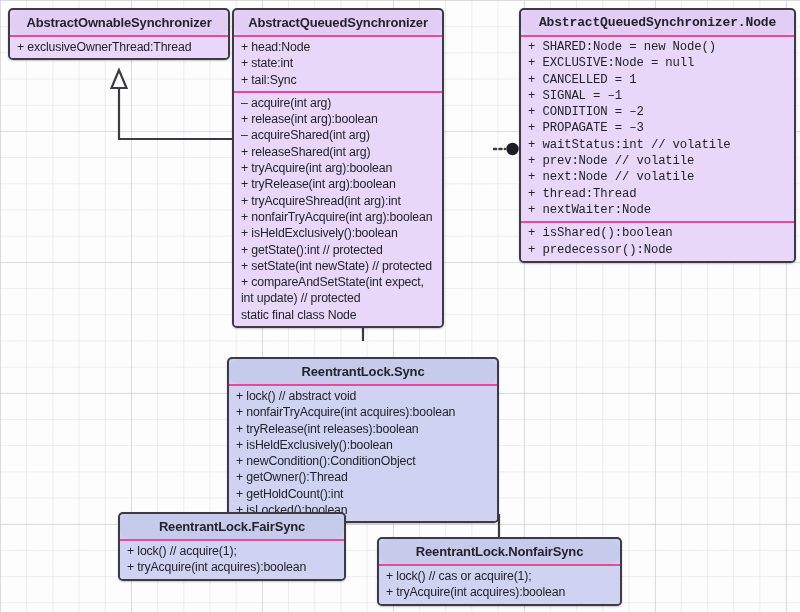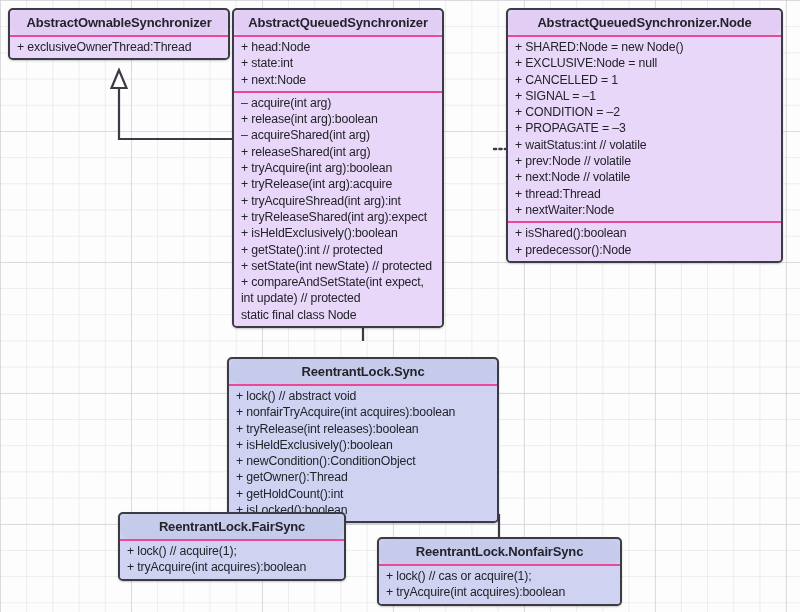--- a/index.html
+++ b/index.html
@@ -69,21 +69,21 @@
   .theme-purple .cls-title { background-color: #e2cef5; }
   .theme-purple .cls-section { background-color: #e8d7f8; }
   
   .theme-blue { background-color: #ccd0ef; }
   .theme-blue .cls-title { background-color: #c6cbec; }
   .theme-blue .cls-section { background-color: #cfd3f1; }
 
   
   #cls-aos  { left: 8px;   top: 8px;   width: 222px; }
   #cls-aqs  { left: 232px; top: 8px;   width: 212px; }
-  #cls-node { left: 506px; top: 8px;   width: 277px; }
+  #cls-node { left: 519px; top: 8px;   width: 277px; font-family: Liberation Mono, monospace; }
   #cls-sync { left: 227px; top: 357px; width: 272px; }
   #cls-fair { left: 118px; top: 512px; width: 228px; }
   #cls-nonfair { left: 377px; top: 537px; width: 245px; }
 
   #watermark {
     position: absolute;
     left: 606px;
     top: 582px;
     font-size: 14px;
     color: rgba(150,150,165,0.40);
@@ -135,31 +135,31 @@
     <div class="cls-section">
       <div class="cls-row">+ exclusiveOwnerThread:Thread</div>
     </div>
   </div>
 
   <div class="uml-class theme-purple" id="cls-aqs">
     <div class="cls-title">AbstractQueuedSynchronizer</div>
     <div class="cls-section">
       <div class="cls-row">+ head:Node</div>
       <div class="cls-row">+ state:int</div>
-      <div class="cls-row">+ next:Node</div>
+      <div class="cls-row">+ tail:Sync</div>
     </div>
     <div class="cls-section">
       <div class="cls-row">– acquire(int arg)</div>
       <div class="cls-row">+ release(int arg):boolean</div>
       <div class="cls-row">– acquireShared(int arg)</div>
       <div class="cls-row">+ releaseShared(int arg)</div>
       <div class="cls-row">+ tryAcquire(int arg):boolean</div>
-      <div class="cls-row">+ tryRelease(int arg):acquire</div>
+      <div class="cls-row">+ tryRelease(int arg):boolean</div>
       <div class="cls-row">+ tryAcquireShread(int arg):int</div>
-      <div class="cls-row">+ tryReleaseShared(int arg):expect</div>
+      <div class="cls-row">+ nonfairTryAcquire(int arg):boolean</div>
       <div class="cls-row">+ isHeldExclusively():boolean</div>
       <div class="cls-row">+ getState():int // protected</div>
       <div class="cls-row">+ setState(int newState) // protected</div>
       <div class="cls-row">+ compareAndSetState(int expect, int update) // protected</div>
       <div class="cls-row">static final class Node</div>
     </div>
   </div>
 
   <div class="uml-class theme-purple" id="cls-node">
     <div class="cls-title">AbstractQueuedSynchronizer.Node</div>

